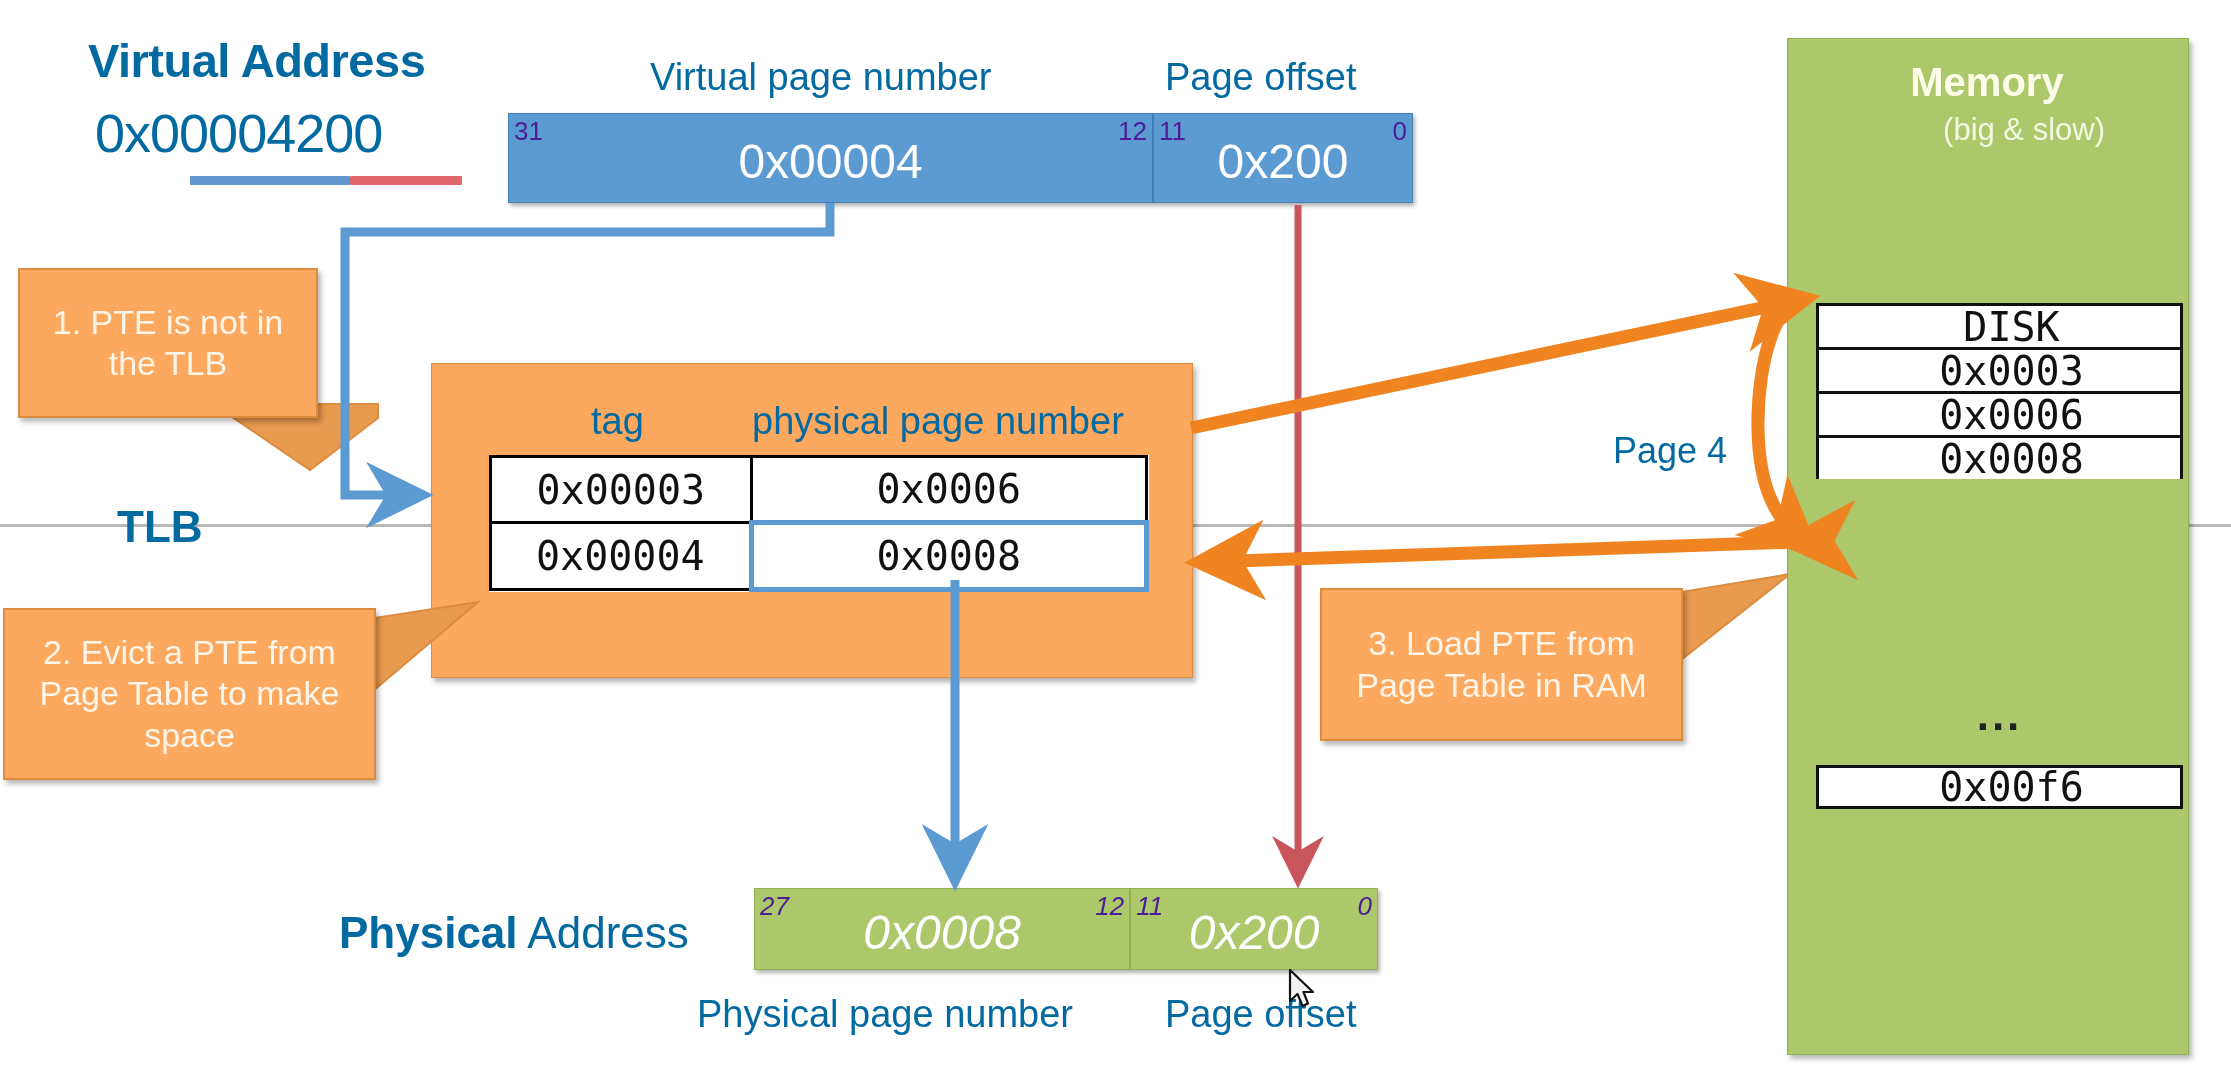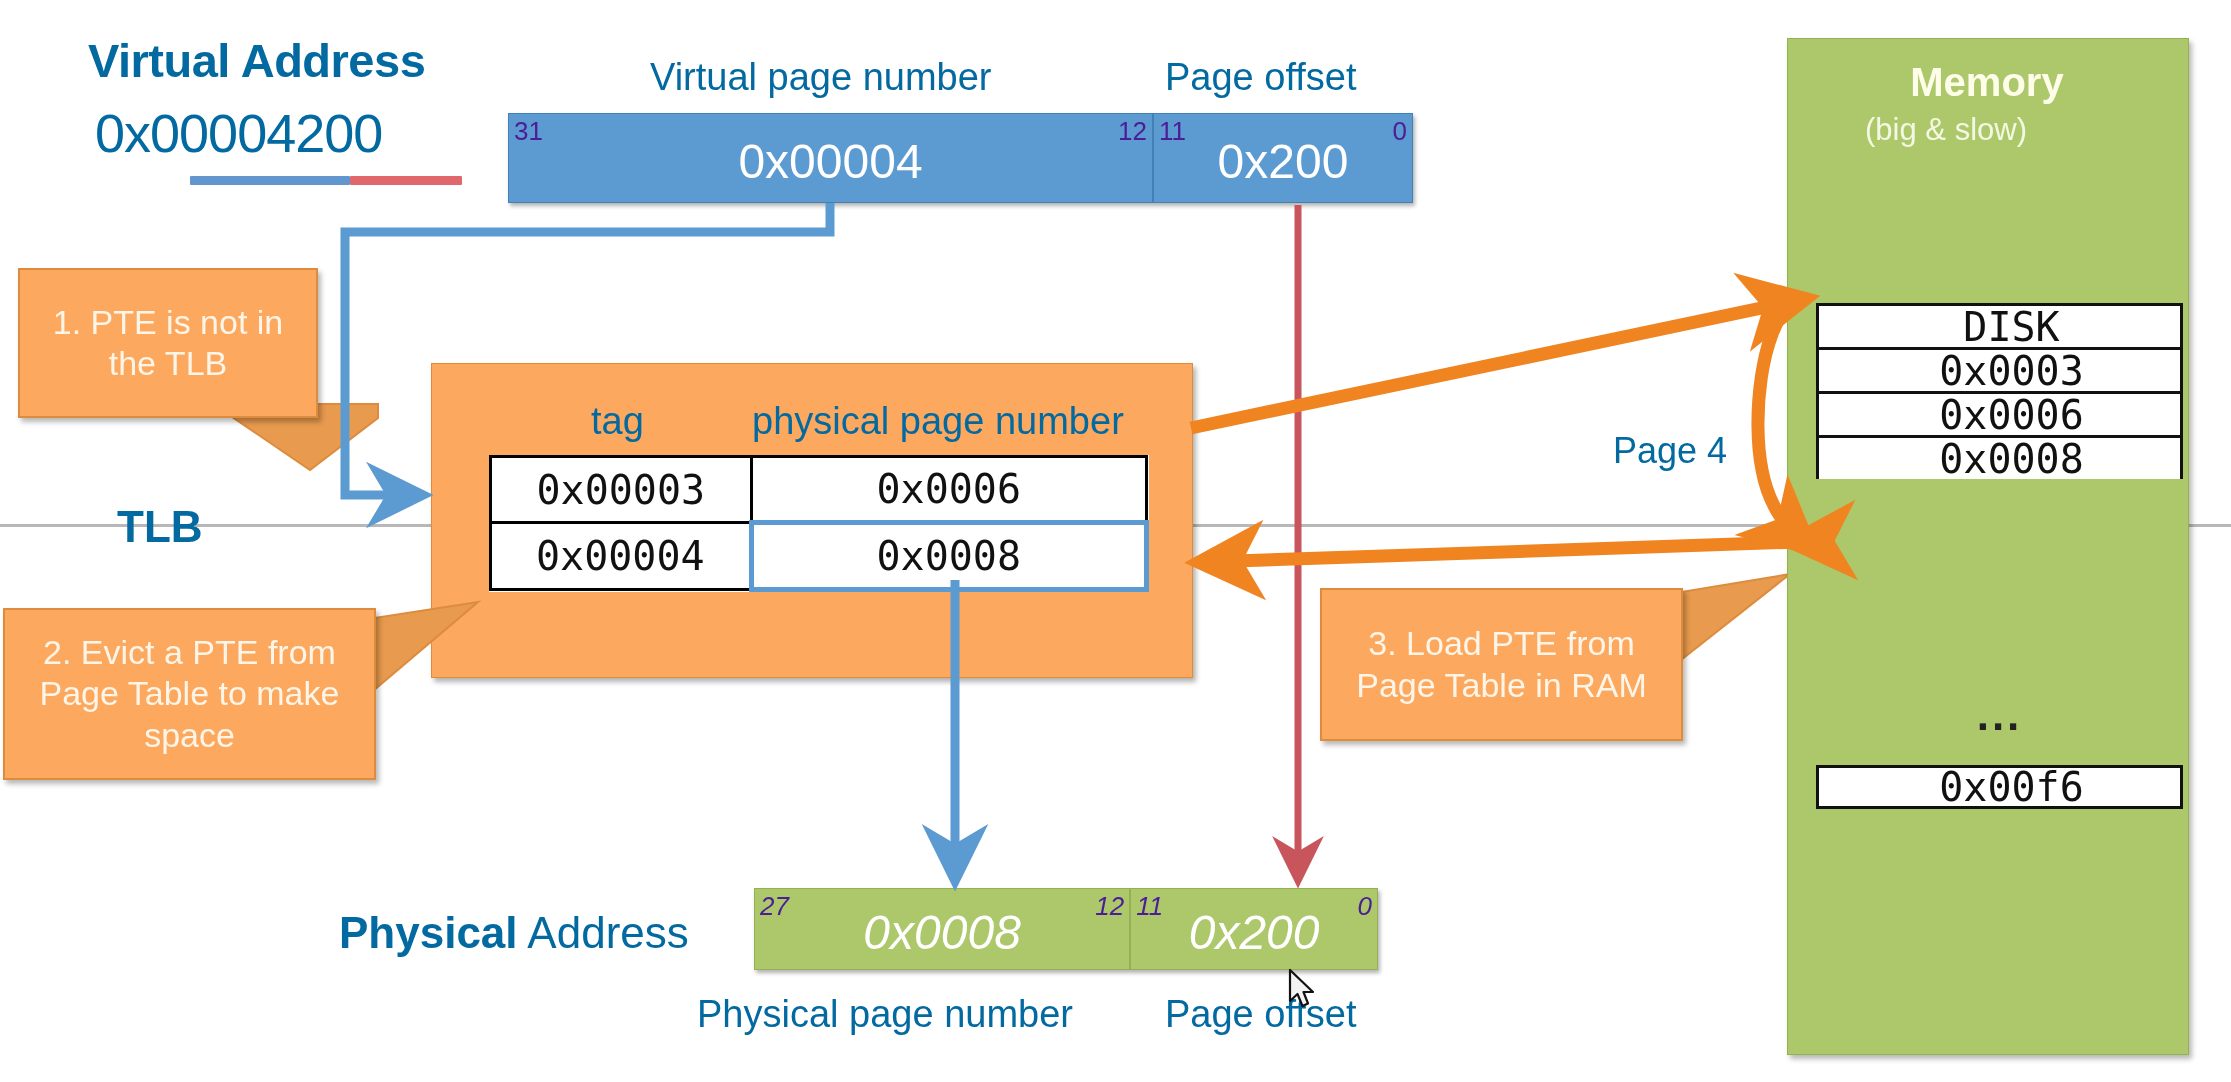--- a/index.html
+++ b/index.html
@@ -183,21 +183,21 @@
     left: 1787px; top: 60px;
     width: 400px;
     text-align: center;
     color: #fdfde9;
     font-size: 40px;
     font-weight: bold;
   }
   #mem-sub {
     left: 1787px; top: 112px;
     width: 318px;
-    text-align: center;
+    text-align: right;
     color: #f4f8e2;
     font-size: 31px;
   }
   #mem-list {
     left: 1816px; top: 303px;
     width: 367px;
   }
   .mem-cell {
     height: 44px;
     background: #ffffff;

